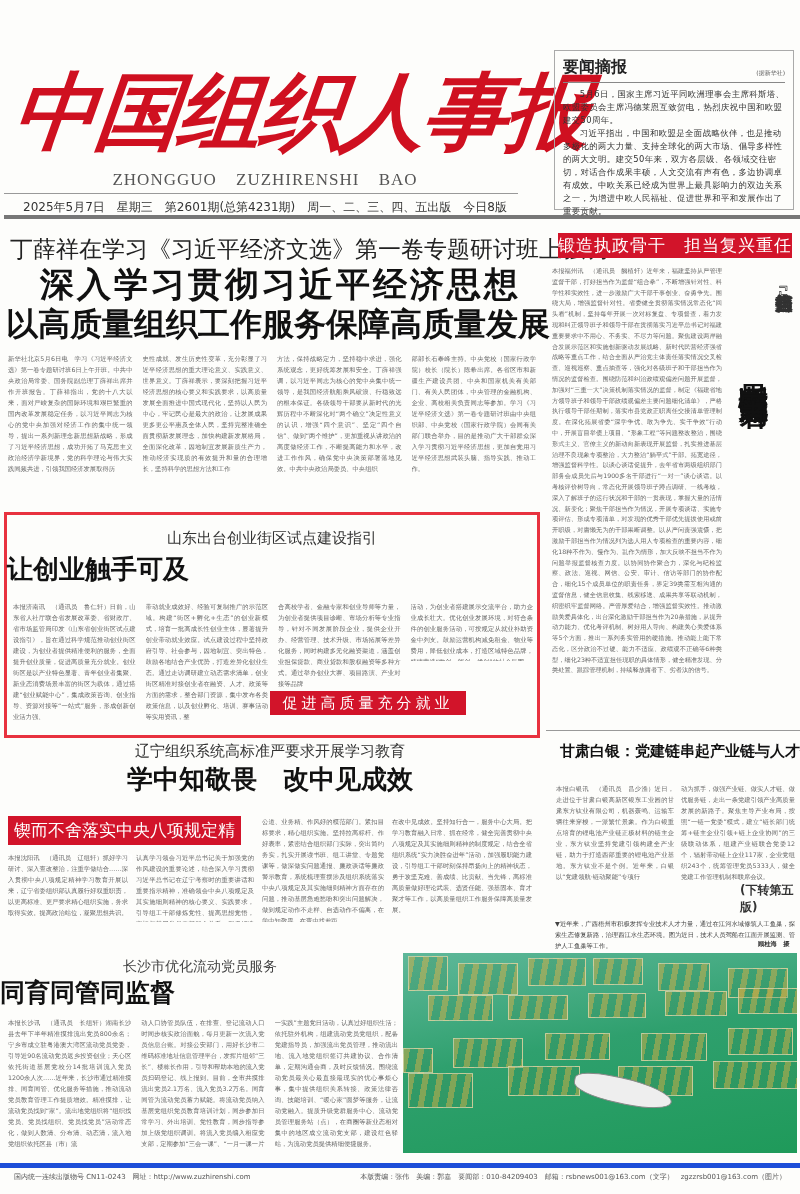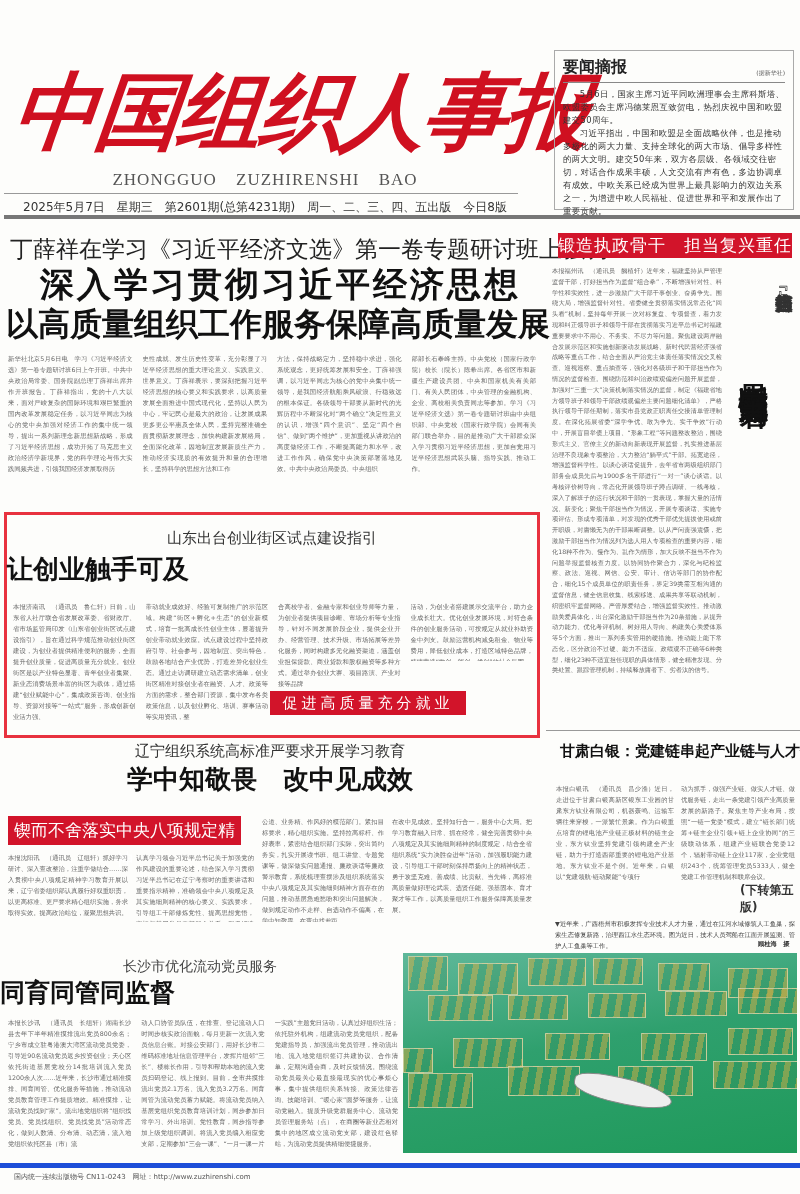--- a/index.html
+++ b/index.html
@@ -116,13 +116,14 @@
 <div class="abs" style="left:0;top:958px;width:400px;text-align:center;font-size:14px;color:#444;">长沙市优化流动党员服务</div>
 <div class="abs serif-head" style="left:0;top:976px;width:400px;text-align:left;font-size:25px;">同育同管同监督</div>
 <div class="abs cols" style="left:8px;top:1017px;width:390px;height:140px;grid-template-columns:repeat(3,1fr);">
   <div class="col">本报长沙讯　（通讯员　长组轩）湖南长沙县去年下半年精准摸排流出党员800余名；宁乡市成立驻粤港澳大湾区流动党员党委，引导近90名流动党员返乡投资创业；天心区依托街道基层党校分14批培训流入党员1200余人次……近年来，长沙市通过精准摸排、同育同管、优化服务等措施，推动流动党员教育管理工作提质增效。精准摸排，让流动党员找到“家”。流出地党组织将“组织找党员、党员找组织、党员找党员”活动常态化，做到人数清、分布清、动态清，流入地党组织依托区县（市）流</div>
   <div class="col">动人口协管员队伍，在排查、登记流动人口时同步核实政治面貌，每月更新一次流入党员信息台账。对接公安部门，用好长沙市二维码标准地址信息管理平台，发挥片组邻“三长”、楼栋长作用，引导和帮助本地的流入党员扫码登记、线上报到。目前，全市共摸排流出党员2.1万名、流入党员3.2万名。同育同管为流动党员蓄力赋能。将流动党员纳入基层党组织党员教育培训计划，同步参加日常学习、外出培训、党性教育，同步指导参加上级党组织调训。将流入党员编入相应党支部，定期参加“三会一课”、“一月一课一片</div>
   <div class="col">一实践”主题党日活动，认真过好组织生活；依托驻外机构，组建流动党员党组织，配备党建指导员，加强流出党员管理，推动流出地、流入地党组织签订共建协议、合作清单，定期沟通会商，及时反馈情况。围绕流动党员最关心最直接最现实的忧心事烦心事，集中提供组织关系转接、政策法律咨询、技能培训、“暖心家”圆梦等服务，让流动党融入。提质升级党群服务中心、流动党员管理服务站（点），在商圈等新业态相对集中的地区成立流动党支部，建设红色驿站，为流动党员提供精细便捷服务。</div>
 </div>
 
 <div class="abs footer">
   <span>国内统一连续出版物号 CN11-0243　网址：http://www.zuzhirenshi.com</span>
+  <span>本版责编：张伟　美编：郭嘉　要闻部：010-84209403　邮箱：rsbnews001@163.com（文字）　zgzzrsb001@163.com（图片）</span>
 </div>
 
 </body></html>

